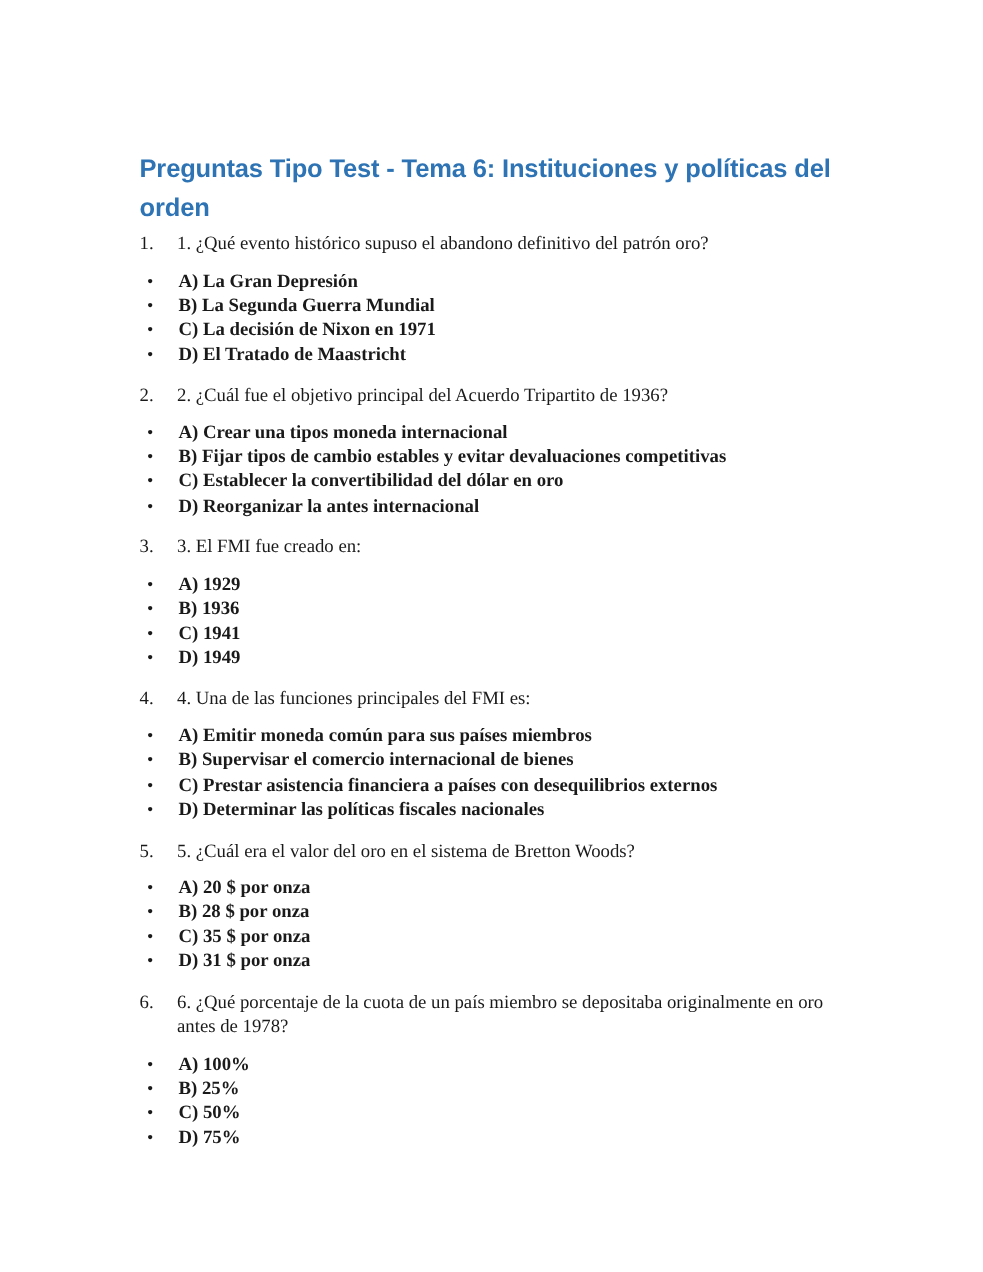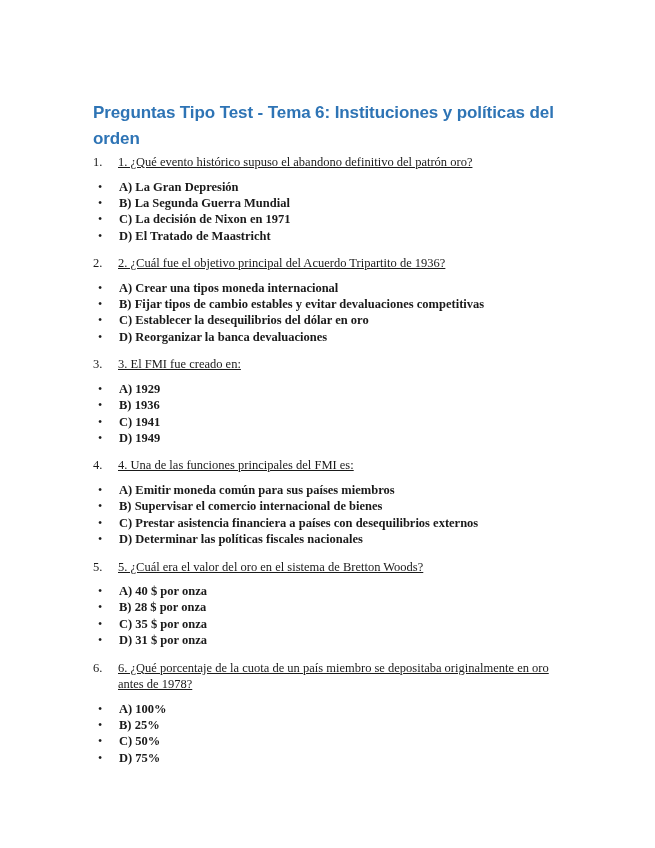--- a/index.html
+++ b/index.html
@@ -36,21 +36,21 @@
     font-family: "Liberation Serif", serif;
     font-size: 12.5px;
     line-height: 16.5px;
     color: #1a1a1a;
     margin: 0 0 8px 0;
   }
   .q-num {
     flex: none;
     width: 25px;
   }
-  .q-text { flex: 1; text-decoration: underline; }
+  .q-text { flex: 1; }
 
   ul.options {
     list-style: none;
     margin: 0 0 11px 0;
     padding: 0;
   }
   li.option {
     display: flex;
     font-family: "Liberation Serif", serif;
     font-size: 12.5px;
@@ -115,26 +115,26 @@
     <span class="opt-text">A) Crear una tipos moneda internacional</span>
   </li>
 
   <li class="option">
     <span class="bullet">•</span>
     <span class="opt-text">B) Fijar tipos de cambio estables y evitar devaluaciones competitivas</span>
   </li>
 
   <li class="option">
     <span class="bullet">•</span>
-    <span class="opt-text">C) Establecer la desequilibrios del dólar en oro</span>
-  </li>
-
-  <li class="option">
-    <span class="bullet">•</span>
-    <span class="opt-text">D) Reorganizar la banca devaluaciones</span>
+    <span class="opt-text">C) Establecer la convertibilidad del dólar en oro</span>
+  </li>
+
+  <li class="option">
+    <span class="bullet">•</span>
+    <span class="opt-text">D) Reorganizar la antes internacional</span>
   </li>
 </ul>
   </div>
 
   <div class="question-block">
     <div class="q-row">
       <span class="q-num">3.</span>
       <span class="q-text">3. El FMI fue creado en:</span>
     </div>
     <ul class="options">
@@ -189,21 +189,21 @@
   </div>
 
   <div class="question-block">
     <div class="q-row">
       <span class="q-num">5.</span>
       <span class="q-text">5. ¿Cuál era el valor del oro en el sistema de Bretton Woods?</span>
     </div>
     <ul class="options">
   <li class="option">
     <span class="bullet">•</span>
-    <span class="opt-text">A) 40 $ por onza</span>
+    <span class="opt-text">A) 20 $ por onza</span>
   </li>
 
   <li class="option">
     <span class="bullet">•</span>
     <span class="opt-text">B) 28 $ por onza</span>
   </li>
 
   <li class="option">
     <span class="bullet">•</span>
     <span class="opt-text">C) 35 $ por onza</span>

